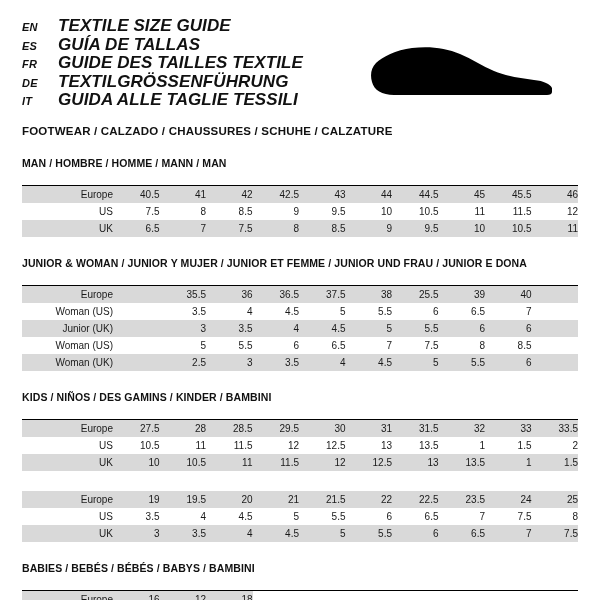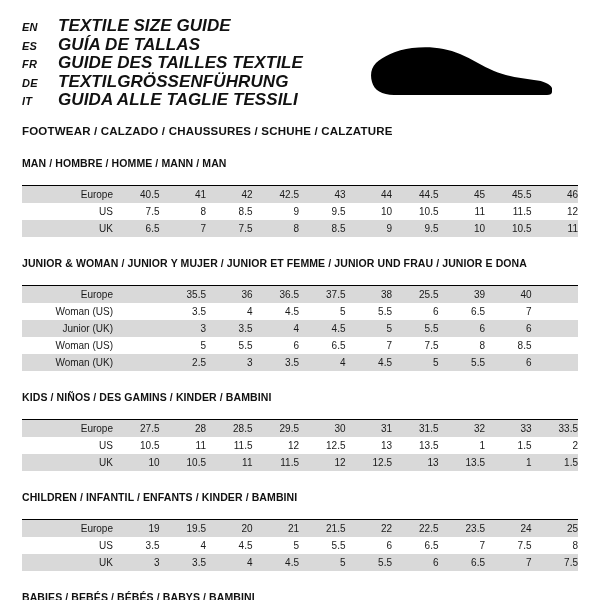--- a/index.html
+++ b/index.html
@@ -310,21 +310,20 @@
         <td>13</td>
         <td>13.5</td>
         <td>1</td>
         <td>1.5</td>
       </tr>
     </tbody>
       </table>
   </div>
 
   <div class="group">
-    <div class="group-title">CHILDREN / INFANTIL / ENFANTS / KINDER / BAMBINI</div>
     <table class="size">
       <tbody>
           <tr class="shaded">
         <td class="rowlabel">Europe</td>
         <td>19</td>
         <td>19.5</td>
         <td>20</td>
         <td>21</td>
         <td>21.5</td>
         <td>22</td>

